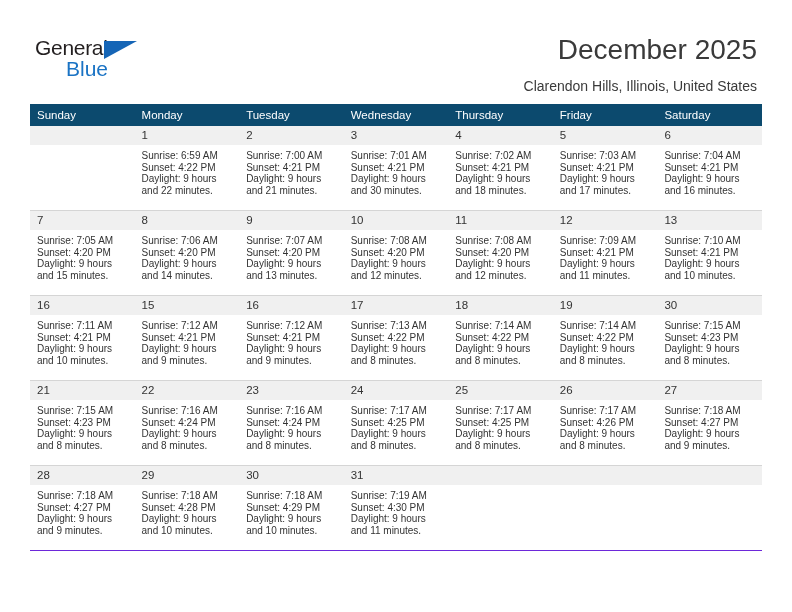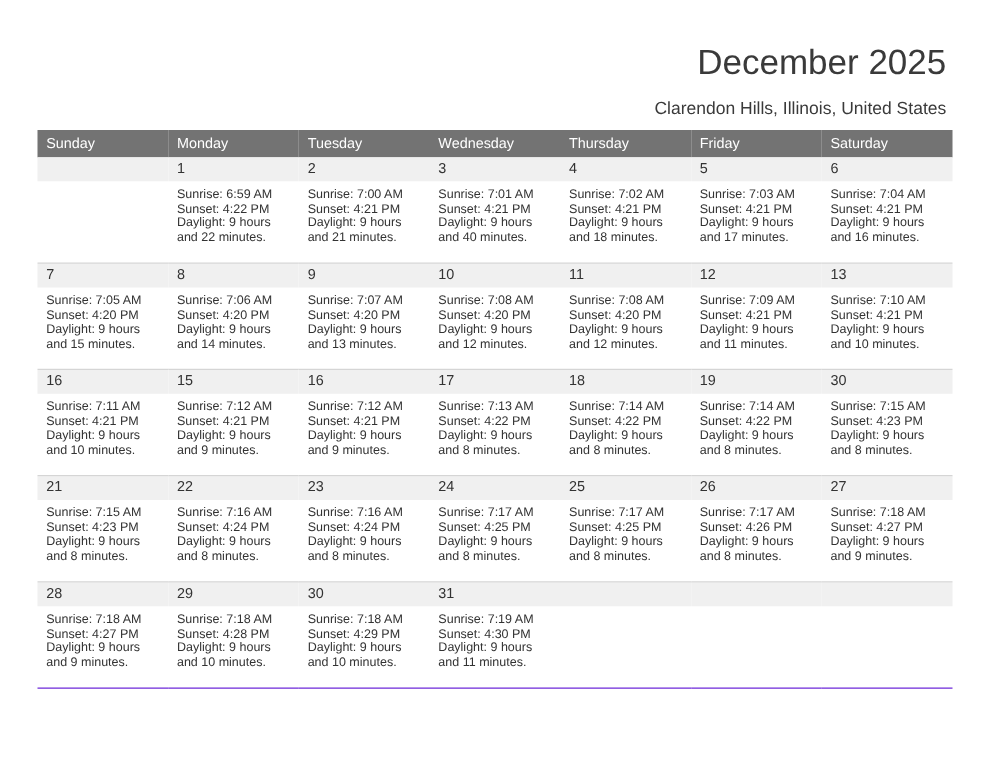--- a/index.html
+++ b/index.html
@@ -88,21 +88,21 @@
   
   .cal {
     position: absolute;
     left: 30px;
     top: 104px;
     width: 732px;
     border-collapse: collapse;
     table-layout: fixed;
   }
   .cal th {
-    background: #737373;
+    background: #0c4a6e;
     color: #ffffff;
     font-size: 11.5px;
     font-weight: normal;
     text-align: left;
     padding: 5px 0 5px 7px;
     height: 12px;
     border: none;
   }
   .cal td {
     width: 104.5px;
@@ -142,20 +142,25 @@
     white-space: nowrap;
   }
 </style>
 </head>
 <body>
 
 <div class="page">
 
   <div class="header">
 
+    <div class="logo">
+      <span class="logo-general">General</span>
+      <span class="logo-tri"></span>
+      <span class="logo-blue">Blue</span>
+    </div>
 
     <div class="title">December 2025</div>
     <div class="subtitle">Clarendon Hills, Illinois, United States</div>
   </div>
 
   <table class="cal">
     <thead>
       <tr>
         <th>Sunday</th>
         <th>Monday</th>
@@ -196,21 +201,21 @@
               </div>
             </div>
           </td>
           <td>
             <div class="cell">
               <div class="daynum">3</div>
               <div class="info">
                 <div>Sunrise: 7:01 AM</div>
                 <div>Sunset: 4:21 PM</div>
                 <div>Daylight: 9 hours</div>
-                <div>and 40 minutes.</div>
+                <div>and 30 minutes.</div>
               </div>
             </div>
           </td>
           <td>
             <div class="cell">
               <div class="daynum">4</div>
               <div class="info">
                 <div>Sunrise: 7:02 AM</div>
                 <div>Sunset: 4:21 PM</div>
                 <div>Daylight: 9 hours</div>

